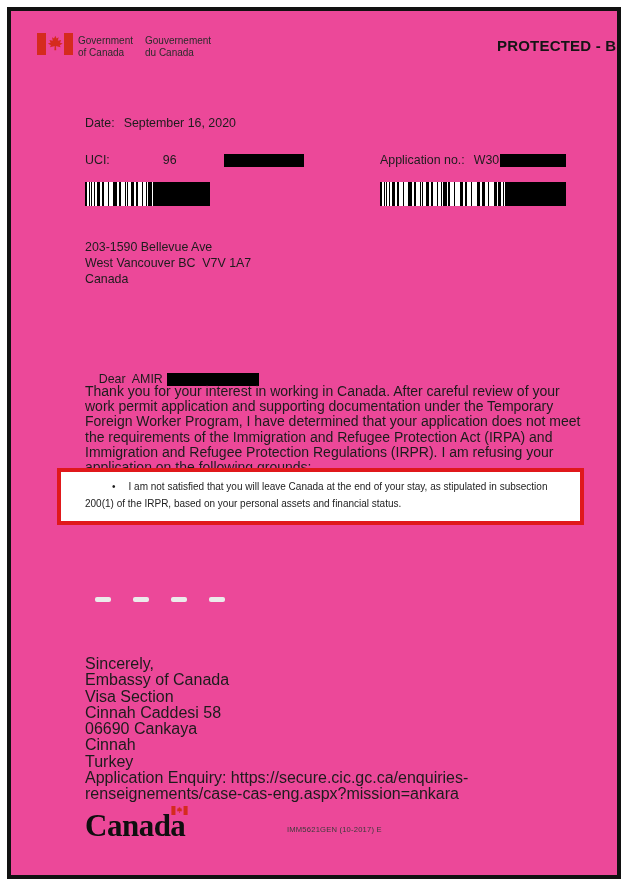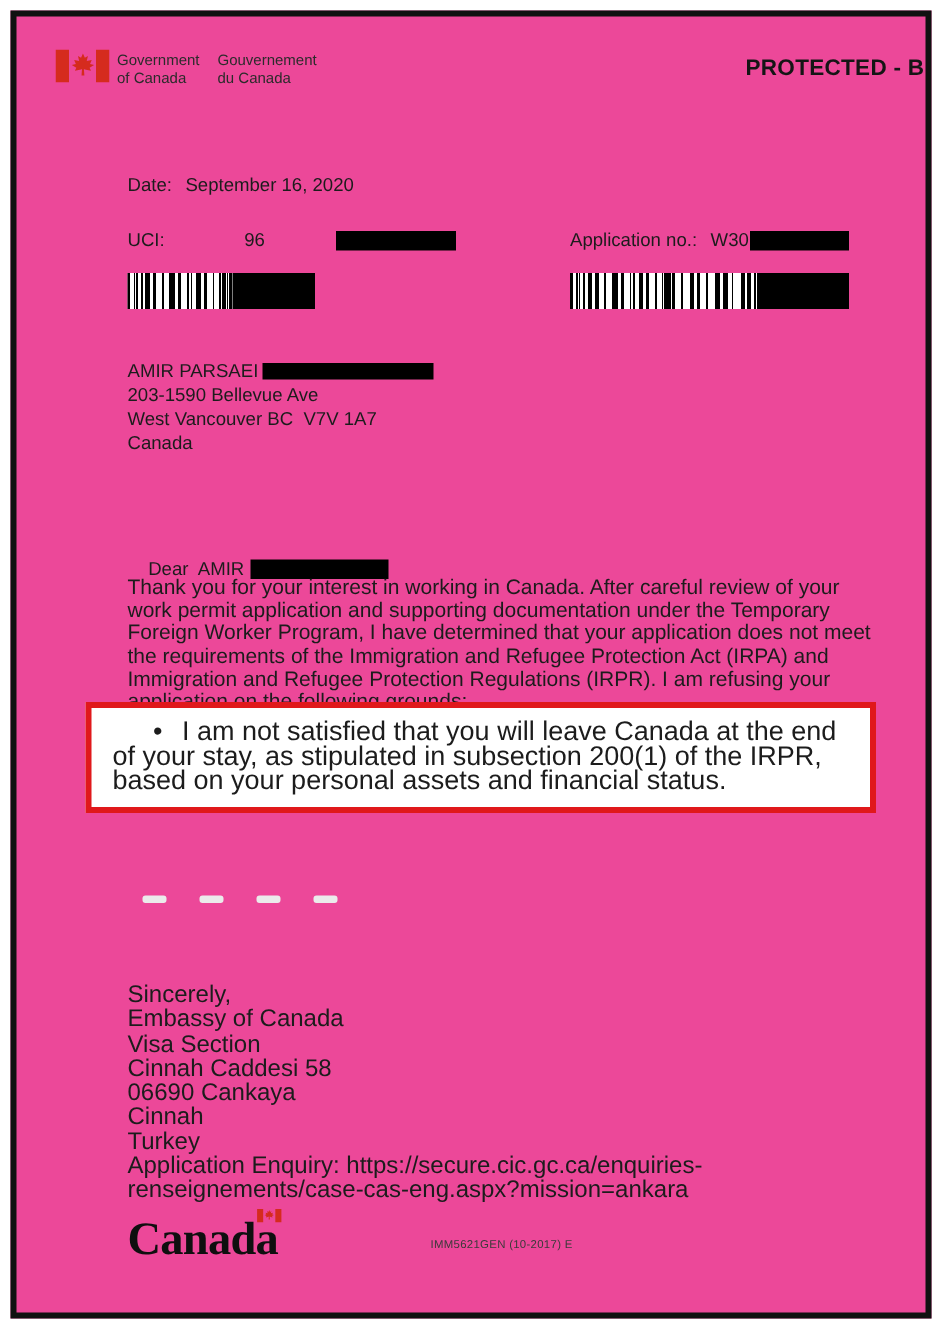--- a/index.html
+++ b/index.html
@@ -69,22 +69,22 @@
   .body-par { left: 74px; top: 373px; width: 497px; font-size: 14px; line-height: 15.2px; }
 
   
   .refusal-box {
     left: 46px; top: 457px; width: 519px;
     border: 4px solid #e0181b;
     background: #fff;
   }
   .refusal-box p {
     margin: 0;
-    padding: 7px 12px 9px 14px;
-    font-size: 18px;
+    padding: 7px 12px 9px 24px;
+    font-size: 10px;
     line-height: 16.5px;
     text-indent: 27px;
   }
   .refusal-box .bullet { margin-right: 13px; }
 
   
   .faint { top: 586px; width: 16px; height: 5px; background: #ebebeb; border-radius: 2px; }
 
   
   .sig { left: 74px; top: 645px; font-size: 16px; line-height: 16.3px; }
@@ -141,21 +141,20 @@
   </div>
 
   <div class="abs barcode barcode-left">
     <div class="cover" style="width:44%;"></div>
   </div>
   <div class="abs barcode barcode-right">
     <div class="cover" style="width:33%;"></div>
   </div>
 
   <div class="abs recipient">
-    <div class="line"><span>AMIR PARSAEI</span><span class="redact-inline name-bar"></span></div>
     <div class="line">203-1590 Bellevue Ave</div>
     <div class="line">West Vancouver BC  V7V 1A7</div>
     <div class="line">Canada</div>
   </div>
 
   <div class="abs salutation">
     <span>Dear  AMIR</span><span class="redact-inline dear-bar"></span>
   </div>
 
   <div class="abs body-par">Thank you for your interest in working in Canada. After careful review of your work permit application and supporting documentation under the Temporary Foreign Worker Program, I have determined that your application does not meet the requirements of the Immigration and Refugee Protection Act (IRPA) and Immigration and Refugee Protection Regulations (IRPR). I am refusing your application on the following grounds:</div>

